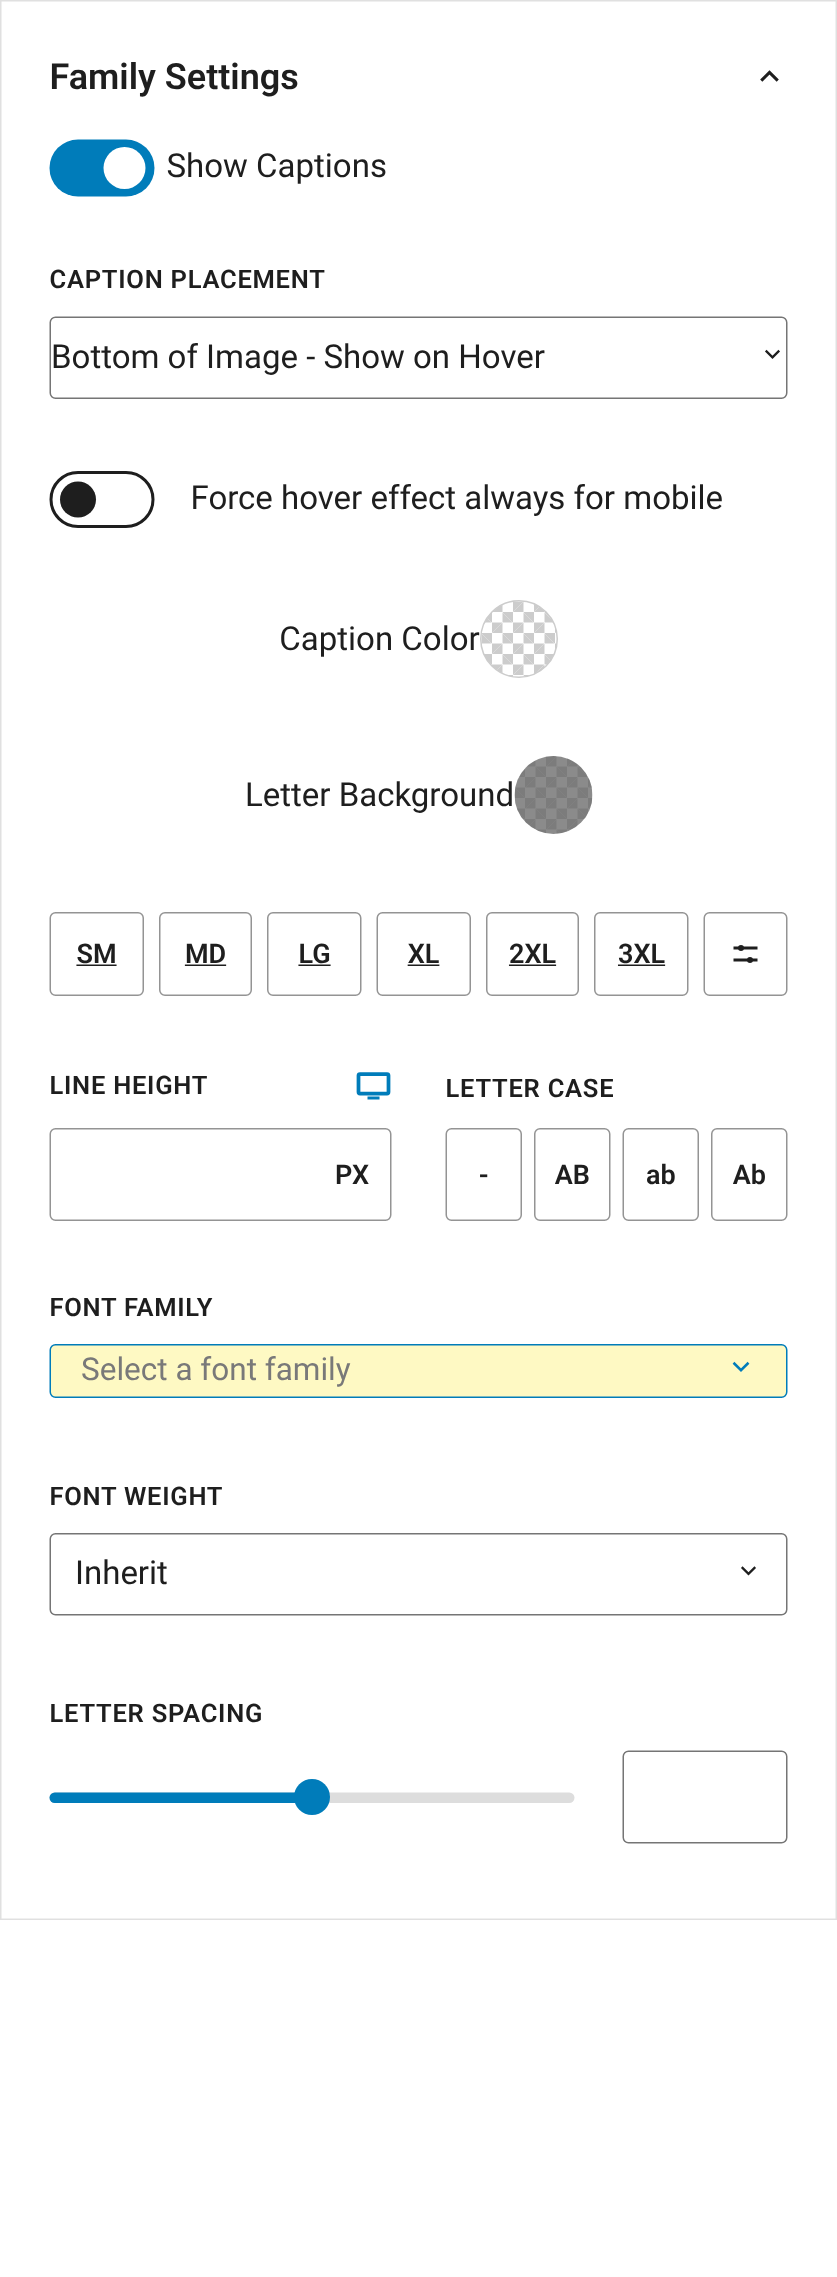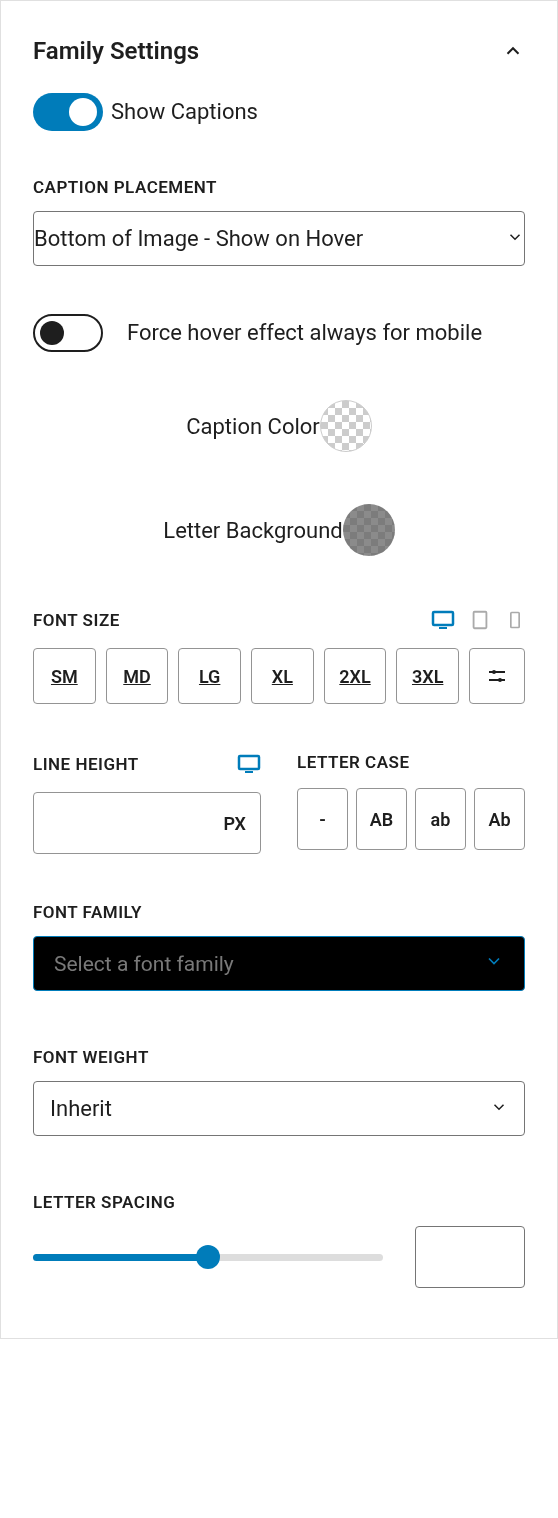--- a/index.html
+++ b/index.html
@@ -158,20 +158,21 @@
   font-weight: 600;
   color: #1e1e1e;
   cursor: pointer;
   background: #fff;
 }
 .size-btn-icon { flex: 0 0 56px; }
 .two-col {
   display: flex;
   gap: 36px;
   margin-bottom: 48px;
+  align-items: flex-end;
 }
 .col { flex: 1; }
 .col-head {
   display: flex;
   align-items: center;
   justify-content: space-between;
   margin-bottom: 16px;
 }
 .px-input {
   border: 1px solid #949494;
@@ -200,26 +201,26 @@
   font-size: 18px;
   font-weight: 600;
   color: #1e1e1e;
   cursor: pointer;
   background: #fff;
 }
 .select2 {
   width: 100%;
   border: 1px solid #007cba;
   border-radius: 4px;
-  padding: 14px 20px;
+  padding: 4px 20px;
   font-size: 21px;
   display: flex;
   align-items: center;
   justify-content: space-between;
-  background: #000000;
+  background: #fef9c3;
   cursor: pointer;
   margin-bottom: 56px;
   color: #797979;
 }
 .select3 {
   width: 100%;
   border: 1px solid #757575;
   border-radius: 4px;
   padding: 14px 16px;
   font-size: 22px;
@@ -319,41 +320,20 @@
     <div class="color-swatch checker checker-border"></div>
   </div>
 
   <div class="color-row">
     <div class="color-row-label">Letter Background</div>
     <div class="color-swatch checker">
       <div class="swatch-overlay"></div>
     </div>
   </div>
 
-  <div class="section-head">
-    <div class="ulabel" style="margin-bottom:0">Font Size</div>
-    <div class="device-icons">
-      <div class="device-icon">
-        <svg width="24" height="24" viewBox="0 0 24 24">
-            <rect x="2" y="4" width="20" height="13" rx="1" fill="none" stroke="#007cba" stroke-width="2.5"></rect>
-            <rect x="8" y="19" width="8" height="2" fill="#007cba"></rect>
-          </svg>
-      </div>
-      <div class="device-icon">
-        <svg width="22" height="22" viewBox="0 0 24 24">
-            <rect x="5" y="3" width="14" height="18" rx="1" fill="none" stroke="#aaa" stroke-width="2"></rect>
-          </svg>
-      </div>
-      <div class="device-icon">
-        <svg width="20" height="22" viewBox="0 0 24 24">
-            <rect x="7" y="3" width="10" height="18" rx="1" fill="none" stroke="#aaa" stroke-width="2"></rect>
-          </svg>
-      </div>
-    </div>
-  </div>
 
   <div class="size-buttons">
     <div class="size-btn">SM</div>
     <div class="size-btn">MD</div>
     <div class="size-btn">LG</div>
     <div class="size-btn">XL</div>
     <div class="size-btn">2XL</div>
     <div class="size-btn">3XL</div>
     <div class="size-btn size-btn-icon">
       <svg width="24" height="24" viewBox="0 0 24 24">

